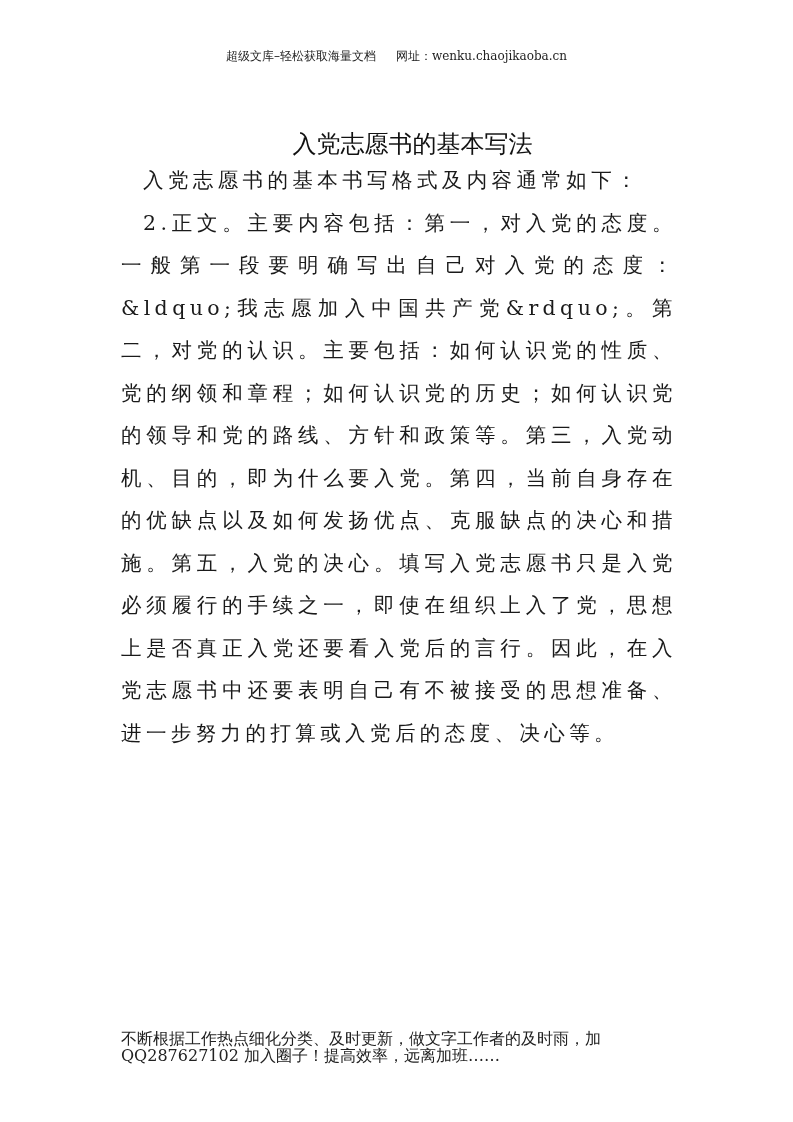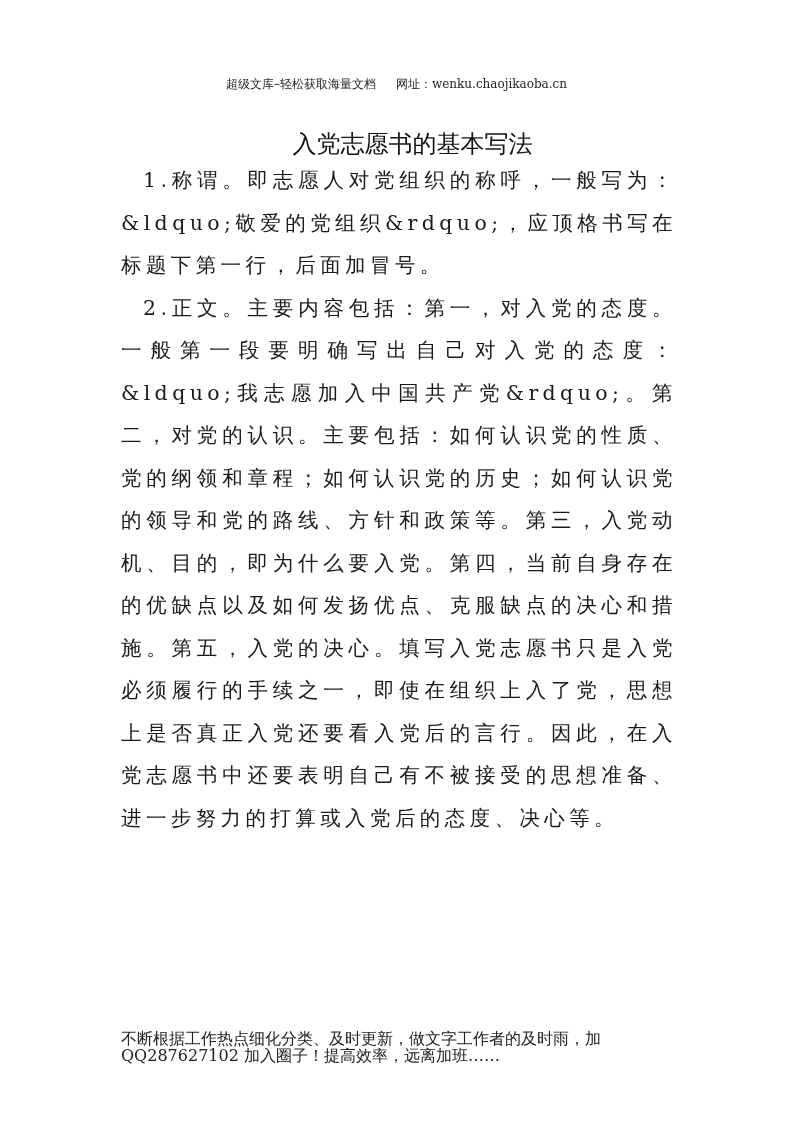--- a/index.html
+++ b/index.html
@@ -9,21 +9,21 @@
     }
     body {
       width: 793px;
       height: 1122px;
       position: relative;
       overflow: hidden;
       color: #1a1a1a;
     }
     .header {
       position: absolute;
-      top: 76px;
+      top: 48px;
       left: 0;
       width: 793px;
       text-align: center;
       font-family: "DejaVu Serif", "Liberation Serif", serif;
       font-size: 12px;
       line-height: 16px;
       color: #222;
     }
     .header .gap { display: inline-block; width: 20px; }
     .title {
@@ -71,17 +71,17 @@
 </head>
 <body>
 
 <div class="header">
   <span>超级文库–轻松获取海量文档</span><span class="gap"></span><span>网址：</span><span>wenku.chaojikaoba.cn</span>
 </div>
 
 <h1 class="title">入党志愿书的基本写法</h1>
 
 <div class="body">
-  <p class="indent">1.称谓。即志愿人对党组织的称呼，一般写为：&amp;ldquo;敬爱的党组织&amp;rdquo;，应顶格书写在标题下第一行，后面加冒号。</p>
+  <p class="indent">入党志愿书的基本书写格式及内容通常如下：</p>
   <p class="indent">2.正文。主要内容包括：第一，对入党的态度。一般第一段要明确写出自己对入党的态度：&amp;ldquo;我志愿加入中国共产党&amp;rdquo;。第二，对党的认识。主要包括：如何认识党的性质、党的纲领和章程；如何认识党的历史；如何认识党的领导和党的路线、方针和政策等。第三，入党动机、目的，即为什么要入党。第四，当前自身存在的优缺点以及如何发扬优点、克服缺点的决心和措施。第五，入党的决心。填写入党志愿书只是入党必须履行的手续之一，即使在组织上入了党，思想上是否真正入党还要看入党后的言行。因此，在入党志愿书中还要表明自己有不被接受的思想准备、进一步努力的打算或入党后的态度、决心等。</p>
 </div>
 
 <div class="footer">不断根据工作热点细化分类、及时更新，做文字工作者的及时雨，加 QQ287627102 加入圈子！提高效率，远离加班……</div>
 
 </body></html>

